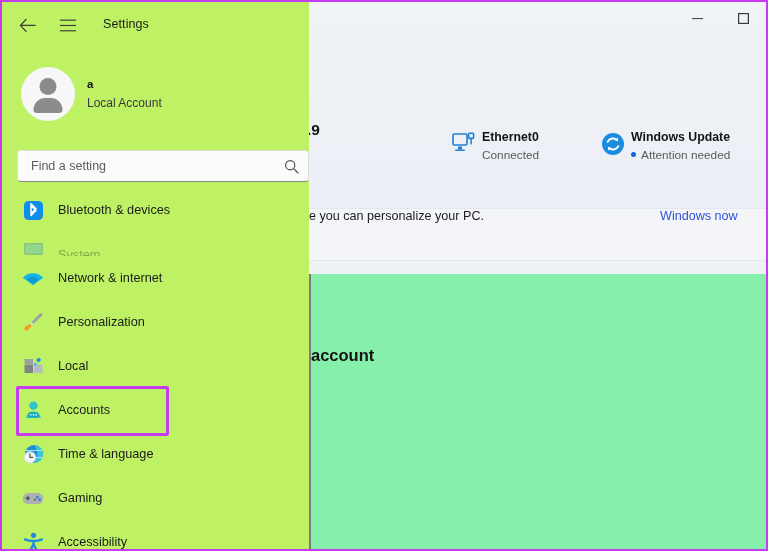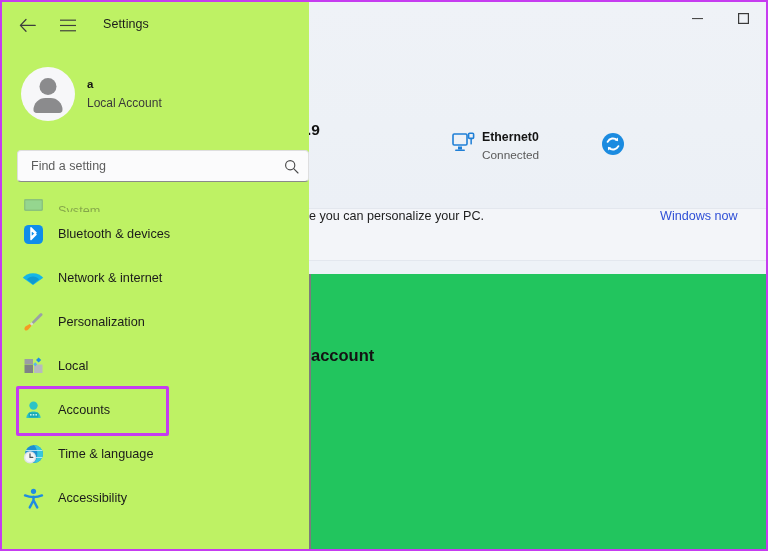--- a/index.html
+++ b/index.html
@@ -231,21 +231,21 @@
     color: #2f4fd6;
     white-space: nowrap;
     cursor: pointer;
   }
 
   
   .detail-card {
     position: absolute;
     left: 307px; top: 272px;
     right: 0; bottom: 0;
-    background: #22c55e;
+    background: #86efac;
     border-left: 2px solid #7c7c7c;
   }
   .detail-title {
     position: absolute;
     left: 0; top: 72px;
     font-size: 16.5px;
     font-weight: bold;
     color: #131313;
     white-space: nowrap;
   }
@@ -302,20 +302,24 @@
     <div class="tile">
       <div class="t-ico">
         <svg width="24" height="24" viewBox="0 0 24 24">
           <circle cx="12" cy="12" r="11" fill="#1b8be0"></circle>
           <path d="M6.6 9.8a6 6 0 0 1 9.6-1.6" fill="none" stroke="#fff" stroke-width="1.9" stroke-linecap="round"></path>
           <path d="M17.4 14.2a6 6 0 0 1-9.6 1.6" fill="none" stroke="#fff" stroke-width="1.9" stroke-linecap="round"></path>
           <path d="M16.9 5.4l.1 3.4-3.4-.2z" fill="#fff"></path>
           <path d="M7.1 18.6L7 15.2l3.4.2z" fill="#fff"></path>
         </svg>
       </div>
+      <div class="t-txt">
+        <div class="t-title">Windows Update</div>
+        <div class="t-sub dotted"><span class="dot"></span><span>Attention needed</span></div>
+      </div>
     </div>
 
   </div>
 
   <div class="activation">
     <div class="msg">e you can personalize your PC.</div>
     <div class="act-link">Windows now</div>
   </div>
 
   <div class="detail-card">
@@ -358,39 +362,39 @@
       <div class="search-ico">
         <svg width="15" height="15" viewBox="0 0 15 15">
           <circle cx="6.2" cy="6.2" r="4.6" fill="none" stroke="#4a4a4a" stroke-width="1.15"></circle>
           <path d="M9.7 9.7L14 14" stroke="#4a4a4a" stroke-width="1.15" stroke-linecap="round"></path>
         </svg>
       </div>
     </div>
 
     <div class="navlist">
 
+      <div class="nav-item">
+        <span class="ico">
+          <svg width="21" height="21" viewBox="0 0 21 21">
+            <rect x="1" y="1" width="19" height="19" rx="4.6" fill="#0f8dea"></rect>
+            <path d="M8 5.6l5 4.9-5 4.9V3.8l5 4.9-5 4.9" fill="none" stroke="#fff" stroke-width="1.5" stroke-linejoin="round" stroke-linecap="round"></path>
+          </svg>
+        </span>
+        <span class="lbl">Bluetooth &amp; devices</span>
+      </div>
+
       <div class="nav-item clipped">
         <span class="ico">
           <svg width="21" height="18" viewBox="0 0 21 18">
             <rect x="1" y="2" width="19" height="12" rx="1.4" fill="#2d6ea8"></rect>
             <rect x="2.4" y="3.4" width="16.2" height="9.2" rx="0.8" fill="#4aa3e0"></rect>
             <rect x="6.5" y="15" width="8" height="2" rx="0.8" fill="#2d6ea8"></rect>
           </svg>
         </span>
         <span class="lbl">System</span>
-      </div>
-
-      <div class="nav-item">
-        <span class="ico">
-          <svg width="21" height="21" viewBox="0 0 21 21">
-            <rect x="1" y="1" width="19" height="19" rx="4.6" fill="#0f8dea"></rect>
-            <path d="M8 5.6l5 4.9-5 4.9V3.8l5 4.9-5 4.9" fill="none" stroke="#fff" stroke-width="1.5" stroke-linejoin="round" stroke-linecap="round"></path>
-          </svg>
-        </span>
-        <span class="lbl">Bluetooth &amp; devices</span>
       </div>
 
       <div class="nav-item">
         <span class="ico">
           <svg width="22" height="18" viewBox="0 0 22 18">
             <path d="M11 4.2c4.3 0 8 2.1 10.2 4.6L11 16 0.8 8.8C3 6.3 6.7 4.2 11 4.2z" fill="#14b6e8"></path>
             <path d="M11 7.6c2.5 0 4.7 1.2 6.1 2.7L11 15.4 4.9 10.3C6.3 8.8 8.5 7.6 11 7.6z" fill="#0e9ad2"></path>
           </svg>
         </span>
         <span class="lbl">Network &amp; internet</span>
@@ -441,20 +445,33 @@
             <path d="M11 1a9 9 0 0 1 0 18 14 14 0 0 0 0-18z" fill="#37c6dd"></path>
             <path d="M2.6 6.5h16.8M2.6 13.5h16.8" stroke="#bfe9f5" stroke-width="0.9" fill="none"></path>
             <circle cx="7" cy="13.4" r="6.1" fill="#dfe3e6"></circle>
             <circle cx="7" cy="13.4" r="4.7" fill="#f4f6f7"></circle>
             <path d="M7 9.8v3.6h2.8" stroke="#4a5358" stroke-width="1.2" fill="none" stroke-linecap="round"></path>
           </svg>
         </span>
         <span class="lbl">Time &amp; language</span>
       </div>
 
+      <div class="nav-item">
+        <span class="ico">
+          <svg width="22" height="15" viewBox="0 0 22 15">
+            <rect x="0.8" y="2" width="20.4" height="11" rx="5.5" fill="#acafb4"></rect>
+            <rect x="3.4" y="6.6" width="4.6" height="1.5" rx="0.75" fill="#4c5156"></rect>
+            <rect x="5" y="5" width="1.5" height="4.6" rx="0.75" fill="#4c5156"></rect>
+            <circle cx="15.3" cy="6" r="1.35" fill="#2f7fd0"></circle>
+            <circle cx="17.7" cy="8.6" r="1.35" fill="#2f7fd0"></circle>
+            <circle cx="13" cy="8.6" r="1.2" fill="#6c7177"></circle>
+          </svg>
+        </span>
+        <span class="lbl">Gaming</span>
+      </div>
 
       <div class="nav-item">
         <span class="ico">
           <svg width="21" height="21" viewBox="0 0 21 21">
             <circle cx="10.5" cy="3.3" r="2.6" fill="#1f8ce0"></circle>
             <path d="M2 7.4c2.6 1.1 5.4 1.7 8.5 1.7s5.9-.6 8.5-1.7" stroke="#1f8ce0" stroke-width="2.4" fill="none" stroke-linecap="round"></path>
             <path d="M10.5 8.6v4.2M10.5 12.2L6.8 19.4M10.5 12.2l3.7 7.2" stroke="#1f8ce0" stroke-width="2.4" fill="none" stroke-linecap="round"></path>
           </svg>
         </span>
         <span class="lbl">Accessibility</span>

